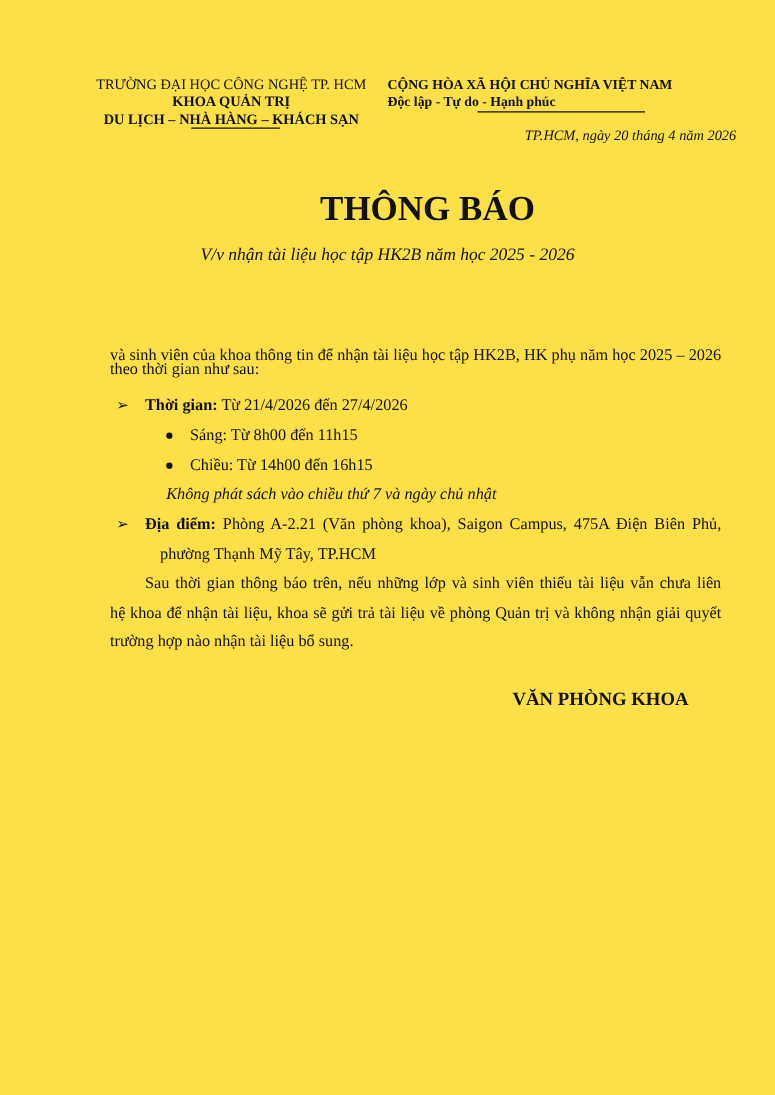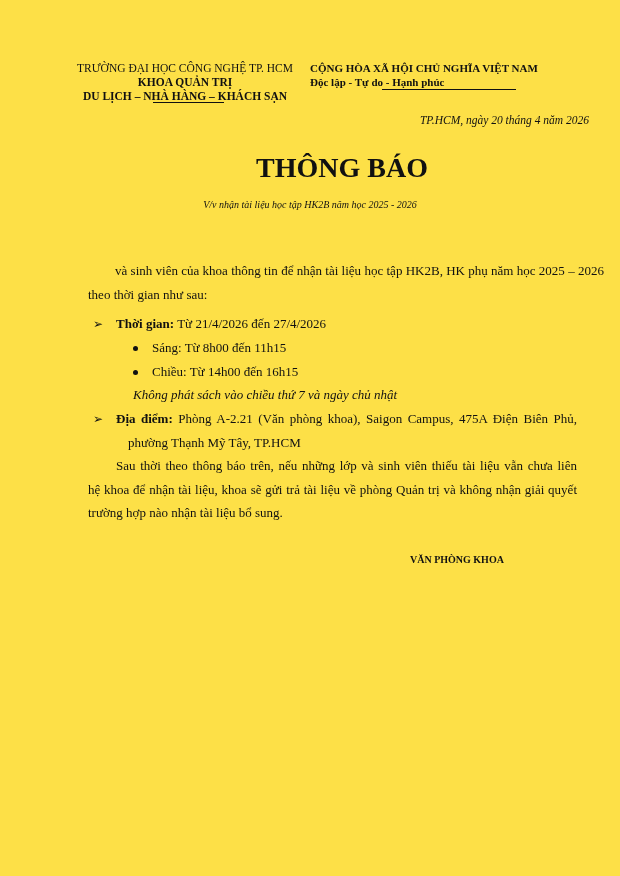--- a/index.html
+++ b/index.html
@@ -30,54 +30,54 @@
     .hl-2 { top: 75px; font-weight: bold; }
     .hl-3 { top: 89px; font-weight: bold; }
     .hl-underline { left: 153px; top: 102px; width: 71px; height: 0; border-top: 1px solid #111; }
 
     
     .hr { left: 310px; width: 270px; text-align: left; font-size: 11px; line-height: 15px; font-weight: bold; }
     .hr-1 { top: 61px; }
     .hr-2 { top: 75px; }
     .hr-underline { left: 382px; top: 89px; width: 134px; height: 0; border-top: 1px solid #111; }
 
-    .date { right: 43px; top: 113px; font-size: 11.5px; font-style: italic; line-height: 15px; margin-left: 28px; }
+    .date { right: 43px; top: 102px; font-size: 11.5px; font-style: italic; line-height: 15px; margin-left: 28px; }
 
     .title { left: 0; width: 620px; top: 153px; text-align: center; font-size: 28px; font-weight: bold; line-height: 30px; margin-left: 32px; }
-    .subtitle { left: 0; width: 620px; top: 197px; text-align: center; font-size: 10px; font-style: italic; line-height: 16px; }
+    .subtitle { left: 0; width: 620px; top: 197px; text-align: center; font-size: 14px; font-style: italic; line-height: 16px; }
 
     .body-text { font-size: 13px; line-height: 16px; }
     .justify-line { left: 88px; width: 489px; text-align: justify; text-align-last: justify; }
     .indent-line { left: 116px; width: 461px; text-align: justify; text-align-last: justify; }
 
     .marker { font-size: 12px; line-height: 16px; }
     .bullet-dot { width: 5px; height: 5px; border-radius: 50%; background: #111; }
     b { font-weight: bold; }
-    .sign { left: 410px; top: 552px; font-size: 10px; font-weight: bold; line-height: 16px; }
+    .sign { left: 410px; top: 552px; font-size: 15px; font-weight: bold; line-height: 16px; }
   </style>
 </head>
 <body>
 
 <div class="page">
 
   <div class="abs hl hl-1">TRƯỜNG ĐẠI HỌC CÔNG NGHỆ TP. HCM</div>
   <div class="abs hl hl-2">KHOA QUẢN TRỊ</div>
   <div class="abs hl hl-3">DU LỊCH – NHÀ HÀNG – KHÁCH SẠN</div>
   <div class="abs hl-underline"></div>
 
   <div class="abs hr hr-1">CỘNG HÒA XÃ HỘI CHỦ NGHĨA VIỆT NAM</div>
   <div class="abs hr hr-2">Độc lập - Tự do - Hạnh phúc</div>
   <div class="abs hr-underline"></div>
 
   <div class="abs date">TP.HCM, ngày 20 tháng 4 năm 2026</div>
 
   <div class="abs title">THÔNG BÁO</div>
   <div class="abs subtitle">V/v nhận tài liệu học tập HK2B  năm học 2025 - 2026</div>
 
-  <div class="abs body-text justify-line" style="top:263px;margin-left:27px;">và sinh viên của khoa thông tin để nhận tài liệu học tập HK2B, HK phụ  năm học 2025 – 2026</div>
+  <div class="abs body-text justify-line" style="top:276px;">và sinh viên của khoa thông tin để nhận tài liệu học tập HK2B, HK phụ  năm học 2025 – 2026</div>
   <div class="abs body-text" style="left:88px; top:287px;">theo thời gian như sau:</div>
 
   <div class="abs marker" style="left:93px; top:316px;">➢</div>
   <div class="abs body-text" style="left:116px; top:316px;">
     <b>Thời gian:</b><span> Từ 21/4/2026 đến 27/4/2026</span>
   </div>
 
   <div class="abs bullet-dot" style="left:133px; top:346px;"></div>
   <div class="abs body-text" style="left:152px; top:340px;">Sáng: Từ 8h00 đến 11h15</div>
 
@@ -85,19 +85,19 @@
   <div class="abs body-text" style="left:152px; top:364px;">Chiều: Từ 14h00 đến 16h15</div>
 
   <div class="abs body-text" style="left:133px; top:387px; font-style:italic;">Không phát sách vào chiều thứ 7 và ngày chủ nhật</div>
 
   <div class="abs marker" style="left:93px; top:411px;">➢</div>
   <div class="abs body-text" style="left:116px; top:411px; width:461px; text-align:justify; text-align-last:justify;">
     <b>Địa điểm:</b><span> Phòng A-2.21 (Văn phòng khoa), Saigon Campus, 475A Điện Biên Phủ,</span>
   </div>
   <div class="abs body-text" style="left:128px; top:435px;">phường Thạnh Mỹ Tây, TP.HCM</div>
 
-  <div class="abs body-text indent-line" style="top:458px;">Sau thời theo thông báo trên, nếu những lớp và sinh viên thiếu tài liệu vẫn chưa liên</div>
+  <div class="abs body-text indent-line" style="top:458px;">Sau thời gian thông báo trên, nếu những lớp và sinh viên thiếu tài liệu vẫn chưa liên</div>
   <div class="abs body-text justify-line" style="top:482px;">hệ khoa để nhận tài liệu, khoa sẽ gửi trả tài liệu về phòng Quản trị và không nhận giải quyết</div>
   <div class="abs body-text" style="left:88px; top:505px;">trường hợp nào nhận tài liệu bổ sung.</div>
 
   <div class="abs sign">VĂN PHÒNG KHOA</div>
 
 </div>
 
 </body></html>

